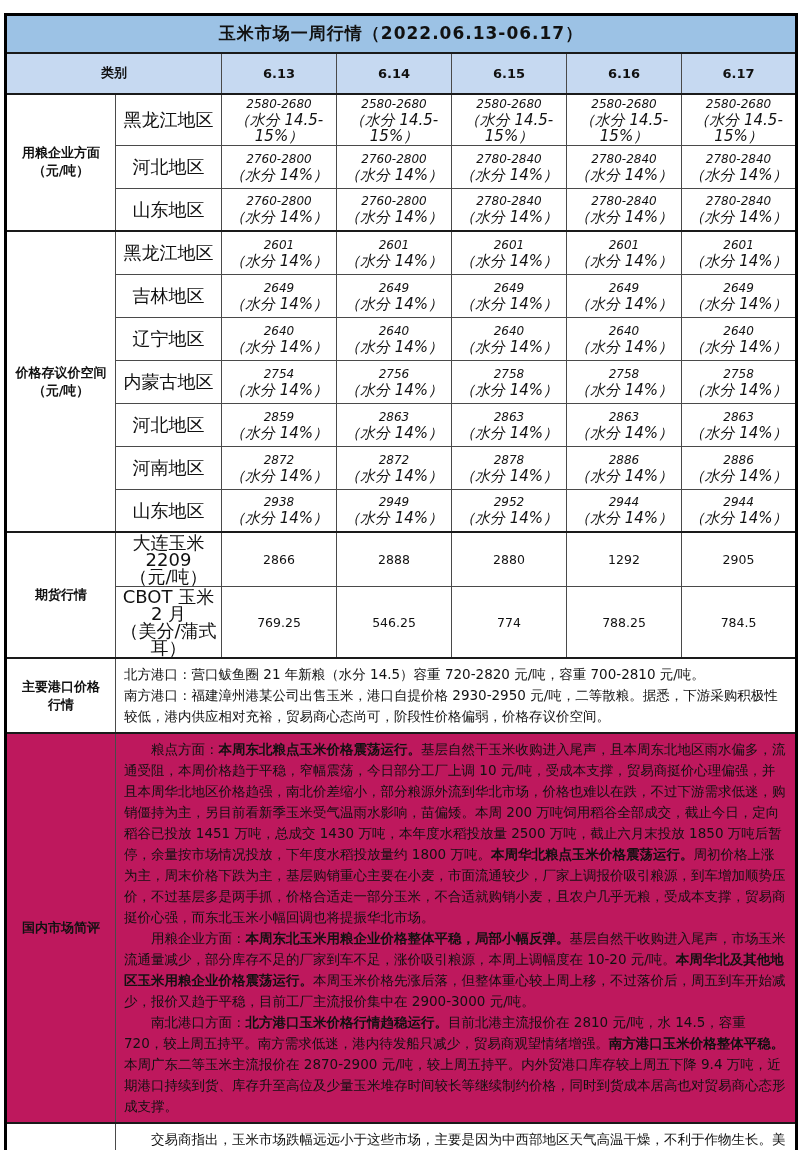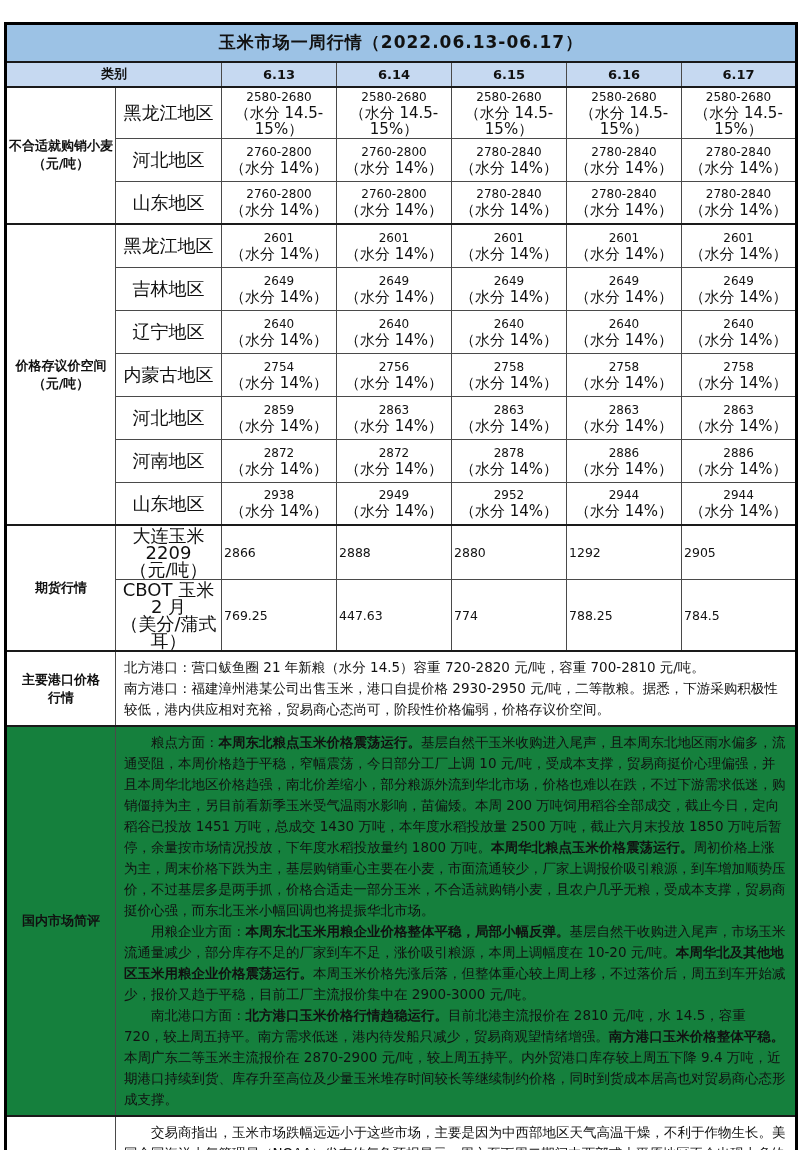--- a/index.html
+++ b/index.html
@@ -1,31 +1,31 @@
 <!DOCTYPE html>
 <html><head>
 <meta charset="utf-8">
 <style>
   html,body{margin:0;padding:0;background:#fff;}
   body{font-family:"DejaVu Sans",sans-serif;color:#111;}
-  .page{width:800px;height:1150px;box-sizing:border-box;padding:22px 4px;}
+  .page{width:800px;height:1150px;box-sizing:border-box;padding:13px 4px;}
   table.market{border-collapse:collapse;width:792px;table-layout:fixed;border:3px solid #000;}
   td{border:1px solid #4a4a4a;vertical-align:middle;box-sizing:border-box;padding:1px 2px;}
   tbody{border-top:2px solid #1a1a1a;}
   td.title{background:#9CC2E5;font-weight:bold;font-size:17px;text-align:center;height:38px;letter-spacing:1px;}
-  td.hdr{background:#C6D9F1;font-weight:bold;font-size:13px;text-align:center;height:25px;}
+  td.hdr{background:#C6D9F1;font-weight:bold;font-size:13px;text-align:center;height:41px;}
   td.seclabel{font-weight:bold;font-size:13px;text-align:center;line-height:18px;}
   td.region{font-size:18px;text-align:center;line-height:17px;}
-  td.val{font-size:12px;text-align:center;line-height:16px;height:43px;}
+  td.val{font-size:12px;text-align:center;line-height:16px;height:43px;font-style:italic;}
   td.val .l2{font-size:15px;}
-  td.fval{font-size:12.5px;text-align:left;height:48px;}
+  td.fval{font-size:12.5px;text-align:center;height:48px;}
   td.txt{font-size:13.5px;line-height:21px;text-align:left;padding:5px 8px;}
   td.txt p{margin:0;text-indent:2em;}
   td.txt .b{font-weight:bold;}
-  tr.review-row td{background:#15803d;}
+  tr.review-row td{background:#be185d;}
 </style>
 </head>
 <body>
 
 <div class="page">
   <table class="market">
     <colgroup>
       <col style="width:110px">
         <col style="width:106px">
       <col style="width:115px">
@@ -48,21 +48,21 @@
         <td class="hdr">6.14</td>
         <td class="hdr">6.15</td>
         <td class="hdr">6.16</td>
         <td class="hdr">6.17</td>
       </tr>
     </tbody>
 
     <tbody id="section-0">
         <tr>
           <td class="seclabel" rowspan="3">
-            <div>不合适就购销小麦</div>
+            <div>用粮企业方面</div>
             <div>（元/吨）</div>
           </td>
           <td class="region">黑龙江地区</td>
           <td class="val">
             <div>2580-2680</div>
             <div class="l2">（水分 14.5-15%）</div>
           </td>
           <td class="val">
             <div>2580-2680</div>
             <div class="l2">（水分 14.5-15%）</div>
@@ -307,21 +307,21 @@
         <td class="fval">2880</td>
         <td class="fval">1292</td>
         <td class="fval">2905</td>
       </tr>
       <tr>
         <td class="region">
           <div>CBOT 玉米 2 月</div>
           <div>（美分/蒲式耳）</div>
         </td>
         <td class="fval">769.25</td>
-        <td class="fval">447.63</td>
+        <td class="fval">546.25</td>
         <td class="fval">774</td>
         <td class="fval">788.25</td>
         <td class="fval">784.5</td>
       </tr>
     </tbody>
 
     <tbody>
       <tr>
         <td class="seclabel">
           <div>主要港口价格</div>

